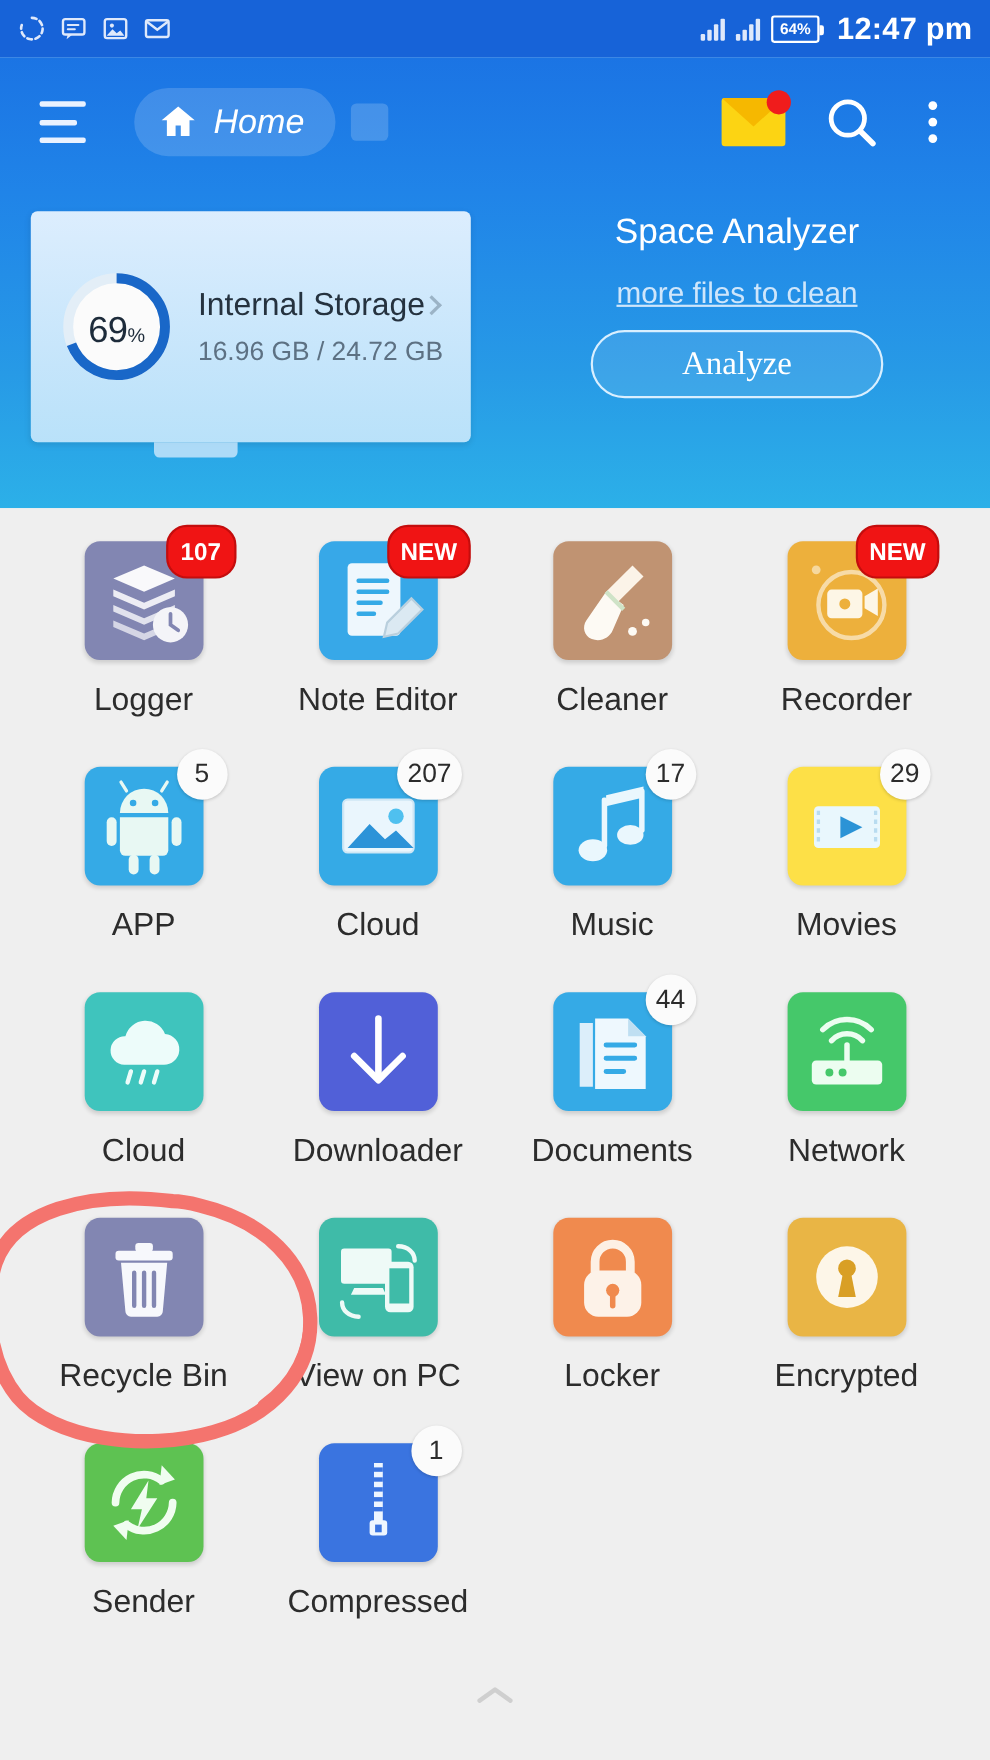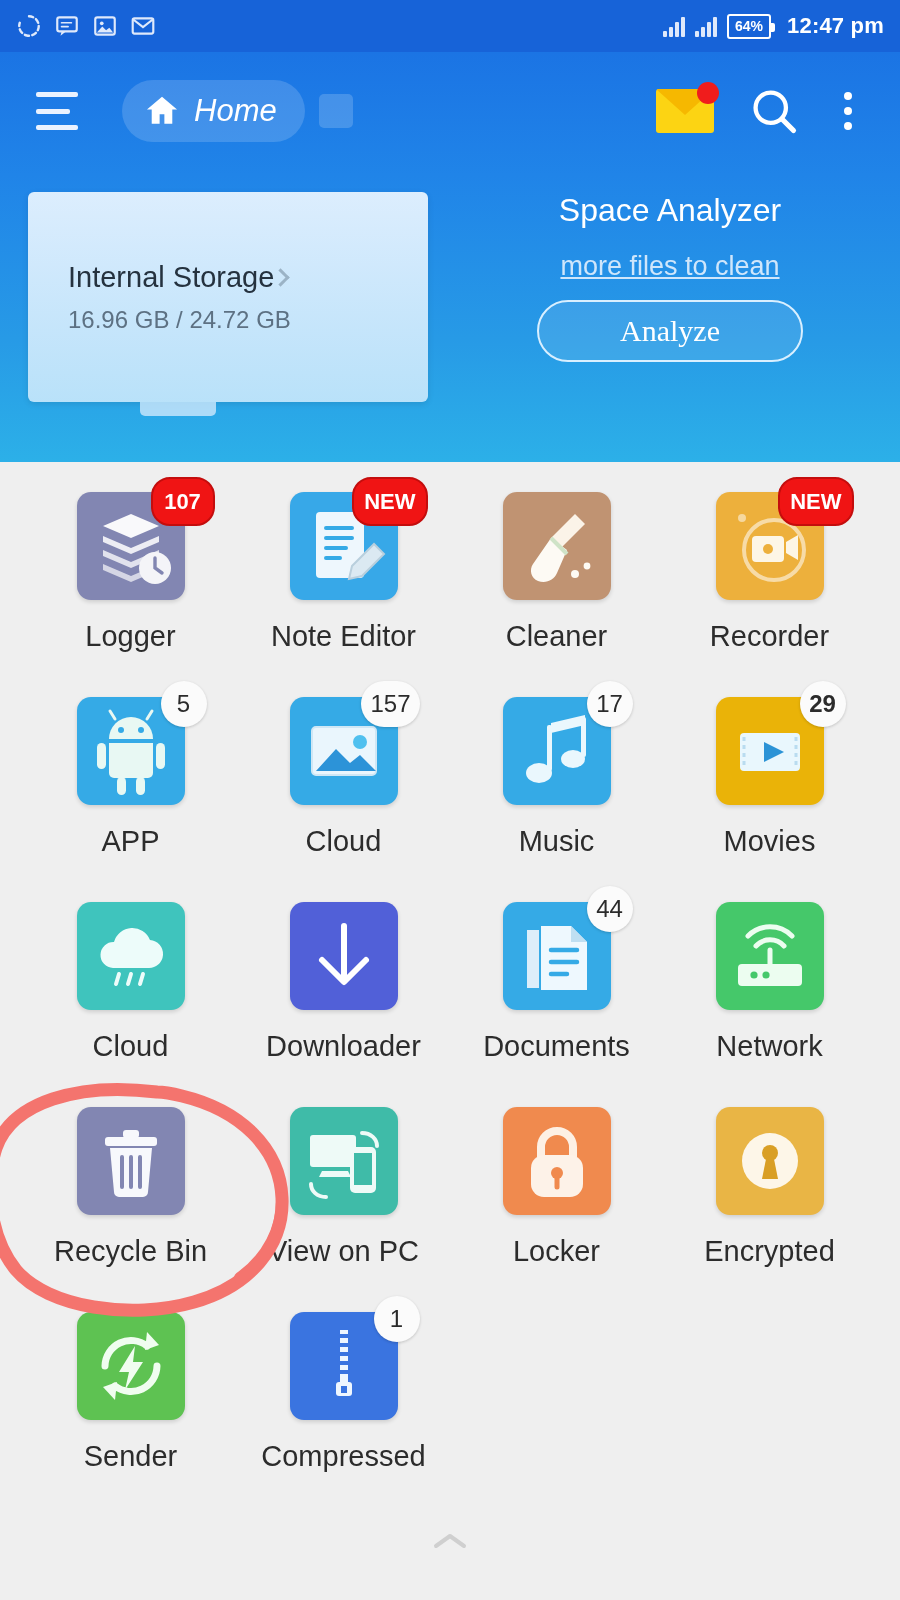--- a/index.html
+++ b/index.html
@@ -14,21 +14,21 @@
   
   .statusbar {
     position: absolute; top: 0; left: 0; width: 900px; height: 52px;
     background: #1763d8;
     display: flex; align-items: center; justify-content: space-between;
     padding: 0 16px;
   }
   .sb-left { display: flex; align-items: center; gap: 12px; }
   .sb-right { display: flex; align-items: center; gap: 10px; }
   .sb-ico { width: 26px; height: 26px; display: block; }
-  .sb-time { color: #fff; font-size: 22px; font-weight: bold; letter-spacing: .2px; margin-left: 6px; }
+  .sb-time { color: #fff; font-size: 28px; font-weight: bold; letter-spacing: .2px; margin-left: 6px; }
   .batt {
     position: relative; width: 44px; height: 25px; border: 2.5px solid #fff;
     border-radius: 3px; display: flex; align-items: center; justify-content: center;
   }
   .batt:after {
     content: ""; position: absolute; right: -6px; top: 7px; width: 4px; height: 9px;
     background: #fff; border-radius: 0 2px 2px 0;
   }
   .batt span { color: #fff; font-size: 14px; font-weight: bold; line-height: 1; }
   .bars { display: flex; align-items: flex-end; gap: 2px; height: 22px; }
@@ -226,20 +226,31 @@
         </svg>
         <div class="kebab">
             <i></i>
             <i></i>
             <i></i>
           </div>
       </div>
     </div>
 
     <div class="storage-card">
+      <div class="donut">
+        <svg width="112" height="112" viewBox="0 0 112 112">
+          <circle cx="56" cy="56" r="44" fill="#fbfbfb"></circle>
+          <circle cx="56" cy="56" r="44" fill="none" stroke="#e3eef7" stroke-width="9"></circle>
+          <circle id="ring" cx="56" cy="56" r="44" fill="none" stroke="#1967c8" stroke-width="9" stroke-linecap="butt" transform="rotate(-90 56 56)" stroke-dasharray="190.7575059259722 276.46015351590177"></circle>
+        </svg>
+        <div class="donut-txt">
+          <span class="num">69</span>
+          <span class="pct">%</span>
+        </div>
+      </div>
       <div class="storage-meta">
         <div class="storage-title">
           <span class="t">Internal Storage</span>
           <span class="chev"></span>
         </div>
         <div class="storage-sub">16.96 GB / 24.72 GB</div>
       </div>
     </div>
 
     <div class="analyzer">
@@ -331,41 +342,41 @@
       </div>
       <div class="cell">
         <div class="tile" style="background: rgb(53, 170, 230);">
           <svg viewBox="0 0 108 108">
             <g>
               <rect x="22" y="30" width="64" height="48" rx="4" fill="#eaf6fd" stroke="#cfe7f5" stroke-width="2"></rect>
               <circle cx="70" cy="45" r="7" fill="#4fc0ef"></circle>
               <path d="M26 74l20-22 14 14 10-8 16 16z" fill="#2c93d8"></path>
             </g>
           </svg>
-          <span class="badge white">157</span>
+          <span class="badge white">207</span>
         </div>
         <div class="cap">Cloud</div>
       </div>
       <div class="cell">
         <div class="tile" style="background: rgb(53, 170, 230);">
           <svg viewBox="0 0 108 108">
             <g fill="#eaf7fd">
               <path d="M48 26l34-8v10l-34 8z"></path>
               <rect x="44" y="28" width="5" height="46" rx="2"></rect>
               <rect x="78" y="20" width="5" height="40" rx="2"></rect>
               <ellipse cx="36" cy="76" rx="13" ry="10"></ellipse>
               <ellipse cx="70" cy="62" rx="12" ry="9"></ellipse>
             </g>
           </svg>
           <span class="badge white">17</span>
         </div>
         <div class="cap">Music</div>
       </div>
       <div class="cell">
-        <div class="tile" style="background: #eab308; font-weight: bold;">
+        <div class="tile" style="background: #fde047;">
           <svg viewBox="0 0 108 108">
             <g>
               <rect x="24" y="36" width="60" height="38" rx="4" fill="#e9f7fd"></rect>
               <path d="M28 40v30M80 40v30" stroke="#b9dcf0" stroke-width="3" stroke-dasharray="4 4"></path>
               <path d="M48 45l20 10-20 10z" fill="#2b93d6"></path>
             </g>
           </svg>
           <span class="badge white">29</span>
         </div>
         <div class="cap">Movies</div>

